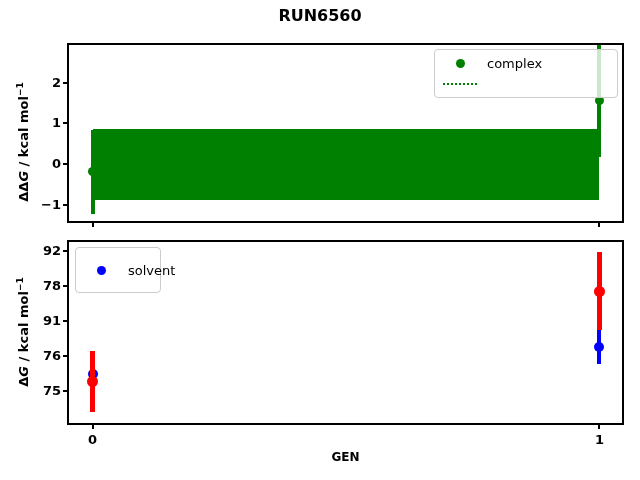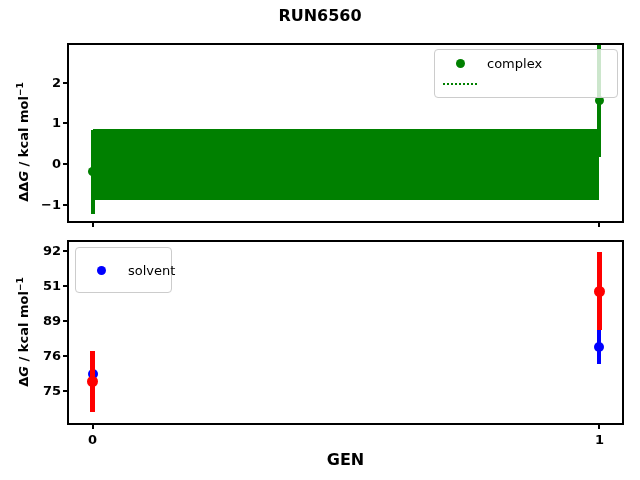--- a/index.html
+++ b/index.html
@@ -23,34 +23,34 @@
     position:absolute; transform:translate(-50%,-50%) rotate(-90deg);
     font-size:13px; font-weight:bold; white-space:nowrap;
   }
   .ylabel i { font-style:italic; }
   .ylabel sup { font-size:9px; }
   #ylabel-top    { left:23px; top:142px; }
   #ylabel-bottom { left:23px; top:332px; }
   .xlabel {
     position:absolute; left:50%; top:calc(100% + 27px);
     transform:translateX(-50%);
-    font-size:16px; font-weight:bold; white-space:nowrap;text-align:right;
+    font-size:12px; font-weight:bold; white-space:nowrap;text-align:right;
   }
   .ticklabel {
     font-size:13px; font-weight:bold; line-height:16px;
     white-space:nowrap; color:#000;
   }
   .legend {
     position:absolute; background:rgba(255,255,255,0.8);
     border:1px solid #cccccc; border-radius:4px; box-sizing:border-box;
     font-size:13px; padding:3px 7px;
     display:flex; flex-direction:column; justify-content:space-evenly;
   }
   #legend-top    { left:434px; top:49px;  width:184px; height:49px; }
-  #legend-bottom { left:75px;  top:247px; width:97px; height:46px;gap:22px; }
+  #legend-bottom { left:75px;  top:247px; width:86px; height:46px;gap:22px; }
   .legend-row { display:flex; align-items:center; gap:9px; height:20px; }
   .legend-marker { width:36px; flex:none; display:flex; justify-content:center; align-items:center; }
   .dot { width:9px; height:9px; border-radius:50%; background:#000; }
   .dotline { width:34px; height:0; border-top:2.5px dotted #008000; }
   .legend-text { white-space:nowrap; }
 </style>
 </head>
 <body>
 
 <div id="figure">
@@ -81,23 +81,23 @@
       <div class="abs" style="left: 18.5233px; top: 126.636px; width: 10px; height: 10px; border-radius: 50%; background: rgb(0, 0, 255);"></div>
       <div class="abs" style="left: 528.491px; top: 87.1741px; width: 4px; height: 35.0097px; background: rgb(0, 0, 255);"></div>
       <div class="abs" style="left: 525.491px; top: 99.6789px; width: 10px; height: 10px; border-radius: 50%; background: rgb(0, 0, 255);"></div>
       <div class="abs" style="left: 21.0233px; top: 108.88px; width: 5px; height: 61.617px; background: rgb(255, 0, 0);"></div>
       <div class="abs" style="left: 18.0233px; top: 134.189px; width: 11px; height: 11px; border-radius: 50%; background: rgb(255, 0, 0);"></div>
       <div class="abs" style="left: 527.991px; top: 9.80271px; width: 5px; height: 78.4217px; background: rgb(255, 0, 0);"></div>
       <div class="abs" style="left: 524.991px; top: 43.5135px; width: 11px; height: 11px; border-radius: 50%; background: rgb(255, 0, 0);"></div>
       <div class="abs" style="left: -6px; top: 8.10251px; width: 6px; height: 2px; background: rgb(0, 0, 0);"></div>
       <div class="abs ticklabel" style="right: calc(100% + 8px); top: 1.10251px;">92</div>
       <div class="abs" style="left: -6px; top: 43.1122px; width: 6px; height: 2px; background: rgb(0, 0, 0);"></div>
-      <div class="abs ticklabel" style="right: calc(100% + 8px); top: 36.1122px;">51</div>
+      <div class="abs ticklabel" style="right: calc(100% + 8px); top: 36.1122px;">78</div>
       <div class="abs" style="left: -6px; top: 78.1219px; width: 6px; height: 2px; background: rgb(0, 0, 0);"></div>
-      <div class="abs ticklabel" style="right: calc(100% + 8px); top: 71.1219px;">89</div>
+      <div class="abs ticklabel" style="right: calc(100% + 8px); top: 71.1219px;">91</div>
       <div class="abs" style="left: -6px; top: 113.132px; width: 6px; height: 2px; background: rgb(0, 0, 0);"></div>
       <div class="abs ticklabel" style="right: calc(100% + 8px); top: 106.132px;">76</div>
       <div class="abs" style="left: -6px; top: 148.141px; width: 6px; height: 2px; background: rgb(0, 0, 0);"></div>
       <div class="abs ticklabel" style="right: calc(100% + 8px); top: 141.141px; text-align: right;">75</div>
       <div class="abs" style="left: 22.5233px; top: 100%; width: 2px; height: 6px; background: rgb(0, 0, 0);"></div>
       <div class="abs ticklabel" style="left: 23.5233px; top: calc(100% + 9px); transform: translateX(-50%);">0</div>
       <div class="abs" style="left: 529.491px; top: 100%; width: 2px; height: 6px; background: rgb(0, 0, 0);"></div>
       <div class="abs ticklabel" style="left: 530.491px; top: calc(100% + 9px); transform: translateX(-50%);">1</div>
     </div>
 

